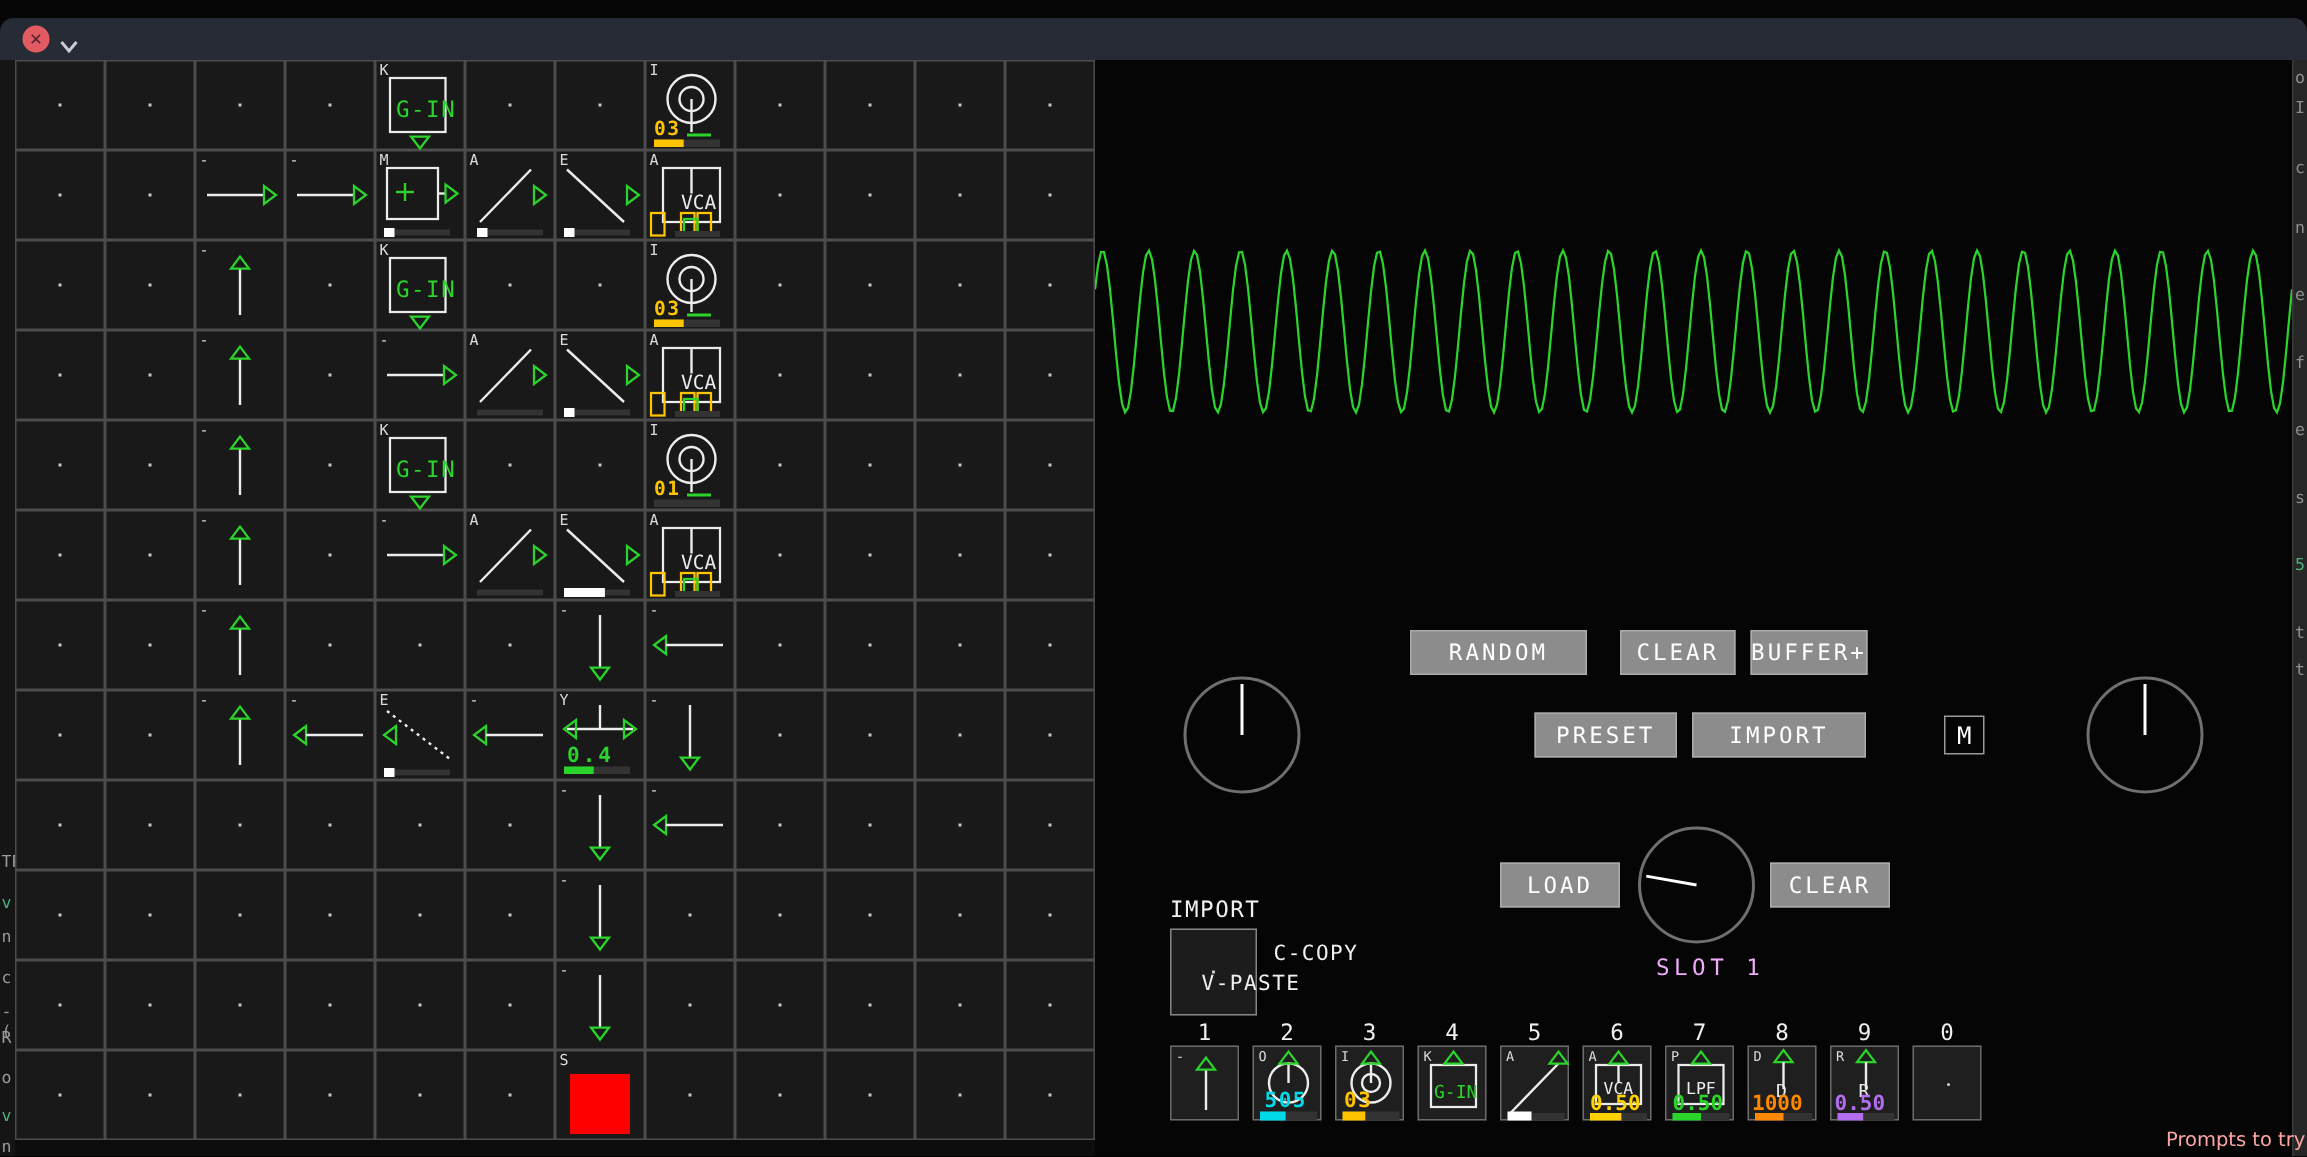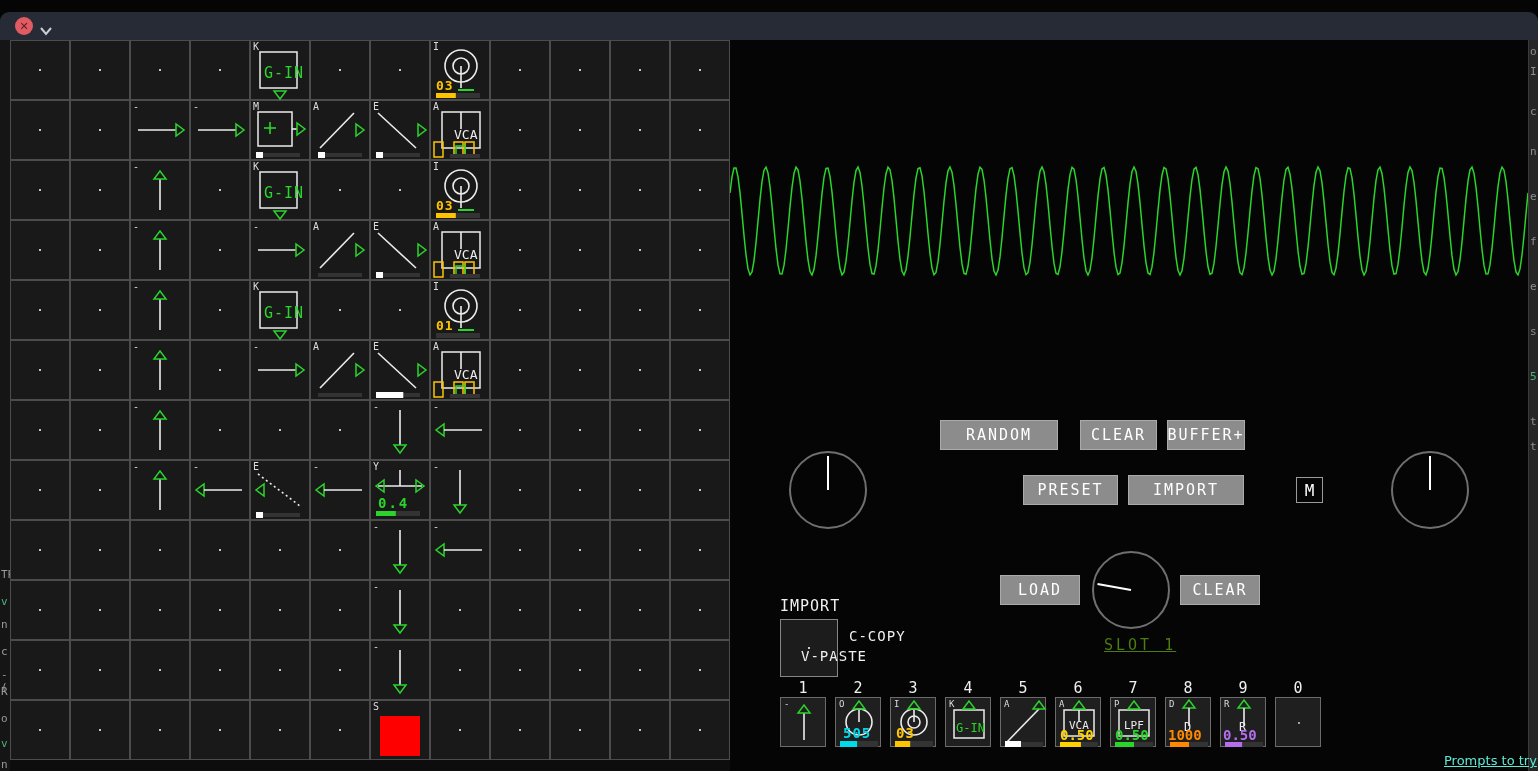--- a/index.html
+++ b/index.html
@@ -19,33 +19,33 @@
               flex-wrap:wrap;background:#191919;}
   .gcell{position:relative;width:60px;height:60px;box-sizing:border-box;
          box-shadow:inset 0 0 0 1px #4c4c4c;}
   .dot{position:absolute;left:29px;top:29px;width:2px;height:2px;background:#c9c9c9;}
   .gbottom{position:absolute;left:0;top:760px;width:730px;height:11px;background:#0d0d0d;}
   
   .lstrip{position:absolute;left:0;top:40px;width:10px;height:731px;background:#151515;overflow:hidden;}
   .rstrip{position:absolute;left:1528px;top:40px;width:10px;height:731px;background:#262626;
           border-left:1px solid #3a3a3a;overflow:hidden;}
   .edgechar{position:absolute;left:1px;font:11px "DejaVu Sans Mono",monospace;color:#8f8f8f;}
-  .bgtext{position:absolute;left:1444px;top:753px;color:#5eead4;font:13px "DejaVu Sans",sans-serif;text-decoration:underline;}
+  .bgtext{position:absolute;left:1444px;top:753px;color:#fca5a5;font:13px "DejaVu Sans",sans-serif;}
   
   .btn{position:absolute;background:#8c8c8c;border:1px solid #ababab;color:#fff;display:flex;
        align-items:center;justify-content:center;font:15px "DejaVu Sans Mono",monospace;
        letter-spacing:2px;box-sizing:border-box;cursor:pointer;}
   .mbox{position:absolute;left:1296px;top:477px;width:27px;height:26px;border:1px solid #9a9a9a;
         color:#fff;display:flex;align-items:center;justify-content:center;
         font:16px "DejaVu Sans Mono",monospace;cursor:pointer;box-sizing:border-box;}
   .knob{position:absolute;border:2px solid #6f6f6f;border-radius:50%;box-sizing:border-box;cursor:pointer;}
   .knob i{position:absolute;left:calc(50% - 1px);bottom:50%;width:2px;height:34px;background:#fff;
           transform-origin:bottom center;}
-  .slotlabel{position:absolute;left:1104px;top:636px;color:#4d7c0f;
-             font:15px "DejaVu Sans Mono",monospace;letter-spacing:3px;text-decoration:underline;}
+  .slotlabel{position:absolute;left:1104px;top:636px;color:#f0abfc;
+             font:15px "DejaVu Sans Mono",monospace;letter-spacing:3px;}
   .buffer-title{position:absolute;left:780px;top:597px;color:#f0f0f0;font:15px "DejaVu Sans Mono",monospace;letter-spacing:1px;}
   .buffer-box{position:absolute;left:780px;top:619px;width:58px;height:58px;border:1px solid #868686;
               background:#1c1c1c;box-sizing:border-box;cursor:pointer;}
   .buffer-box .dot{left:27px;top:27px;}
   .hint{position:absolute;color:#f0f0f0;font:14px "DejaVu Sans Mono",monospace;letter-spacing:1px;}
   .pnum{position:absolute;width:46px;text-align:center;color:#f0f0f0;
         font:15px "DejaVu Sans Mono",monospace;}
   .pcell{position:absolute;width:46px;height:50px;background:#1f1f1f;border:1px solid #6b6b6b;
          box-sizing:border-box;cursor:pointer;}
   .scope{position:absolute;left:730px;top:158px;}

